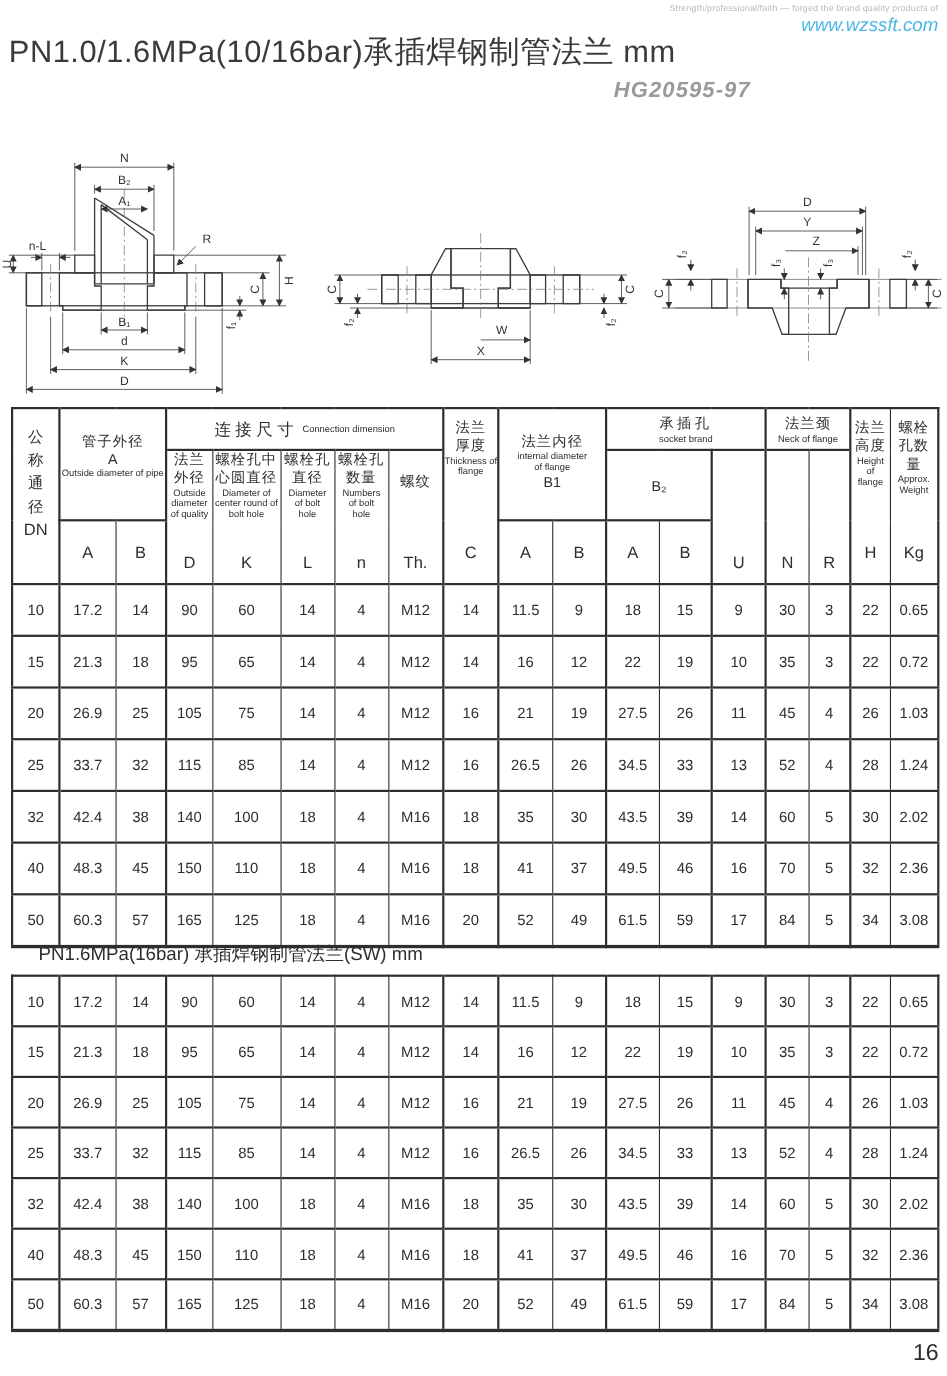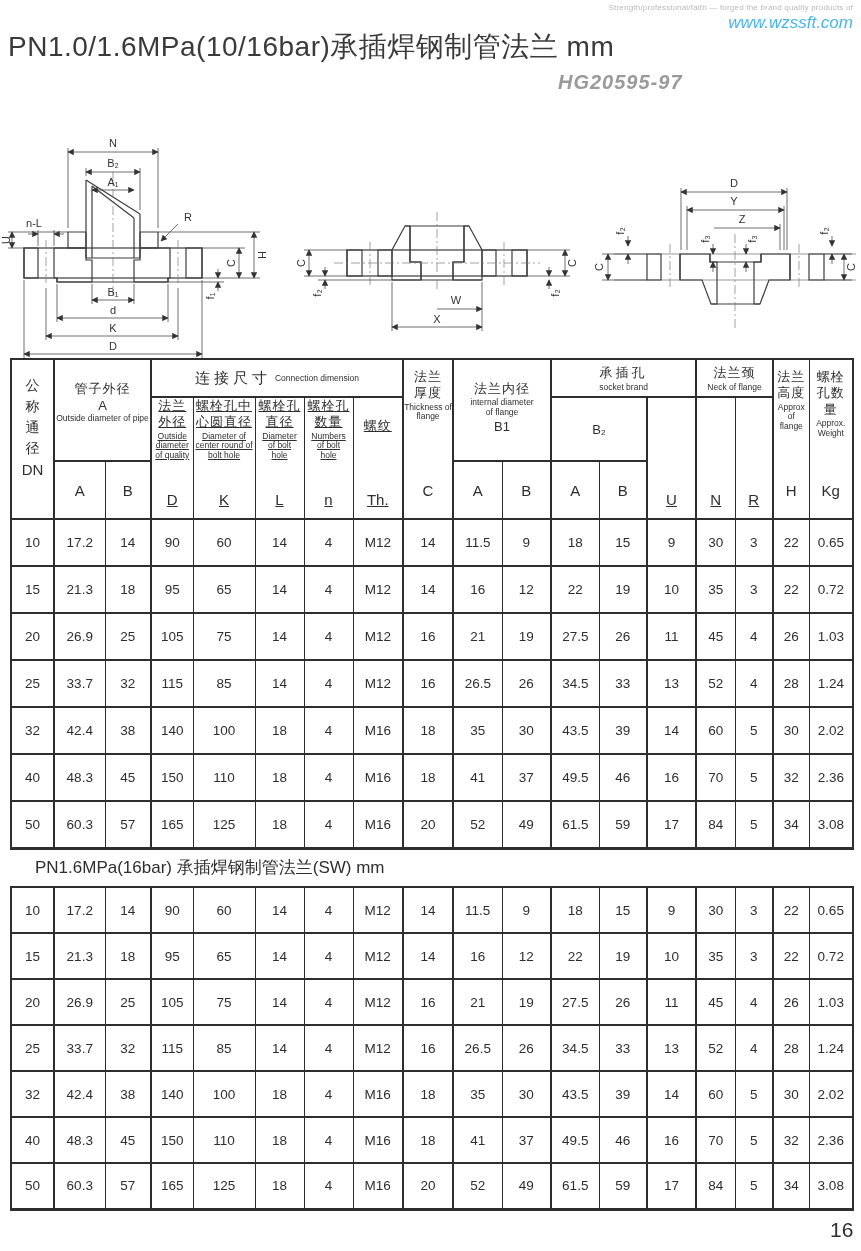--- a/index.html
+++ b/index.html
@@ -16,40 +16,40 @@
   svg{position:absolute;}
   .ol{stroke:#3c3c3c;stroke-width:1.2;fill:none;}
   .thin{stroke:#6a6a6a;stroke-width:.7;fill:none;}
   .dim,.ext{stroke:#4a4a4a;stroke-width:.8;fill:none;}
   .cl{stroke:#7a7a7a;stroke-width:.7;fill:none;stroke-dasharray:9 3 2 3;}
   .hatch{stroke:#3c3c3c;stroke-width:1;}
   .dlab{font-family:"Liberation Sans","DejaVu Sans",sans-serif;font-size:11px;fill:#333;}
 
   table.spec{position:absolute;left:10px;border-collapse:collapse;table-layout:fixed;width:842px;
              background:#fff;}
-  table.spec#t1{top:358px;}
+  table.spec#t1{top:370px;}
   table.spec#t2{top:886px;}
   table.spec{border:2px solid #2e2e2e;}
   table.spec#t1{border-bottom:3px solid #2e2e2e;}
   table.spec#t2{border-bottom:3px solid #2e2e2e;}
   .spec th,.spec td{border-left:1px solid #2e2e2e;border-top:2px solid #2e2e2e;
         font-weight:normal;text-align:center;vertical-align:middle;padding:0;
         font-size:13.5px;color:#2e2e2e;}
   .spec tr:first-child th,.spec tr:first-child td{border-top:none;}
   .spec tbody tr:first-child td{border-top:none;}
   #t1 tbody tr:first-child td{border-top:2px solid #2e2e2e;}
   .spec th:first-child,.spec td:first-child{border-left:none;}
   .spec .gb{border-right:2px solid #2e2e2e;}
   .spec .gb + th,.spec .gb + td{border-left:none;}
   tr.r1{height:38px;} tr.r2{height:56px;} tr.r3{height:50px;}
   #t1 tbody tr{height:47px;} #t2 tbody tr{height:46px;}
   thead tr.r3 th{border-bottom:2px solid #2e2e2e;}
 
   .hcell{display:flex;flex-direction:column;align-items:center;justify-content:flex-start;}
-  .hc-full{height:140px;} .hc-2{height:120px;text-decoration:underline;} .hc-g{height:90px;}
+  .hc-full{height:140px;} .hc-2{height:120px;} .hc-g{height:90px;}
   .zh{font-size:13px;letter-spacing:1px;line-height:1.25;padding-top:16px;}
   .zhwrap{font-size:13px;letter-spacing:1px;line-height:1.25;padding-top:0;width:58px;word-break:break-all;}
   .zhbig{font-size:15px;letter-spacing:4px;}
   .en{font-size:8.5px;color:#2e2e2e;line-height:1.15;padding-top:1px;}
   .sym{font-size:13px;padding-top:1px;}
   .letter{margin-top:auto;font-size:15px;padding-bottom:10px;}
   .letter-c{font-size:15px;}
   .vtext{width:17px;margin:6px auto 0;word-break:break-all;font-size:14px;line-height:1.5;letter-spacing:0;}
   .dnlet{font-size:15px;padding:2px 0 8px;}
   .groupline{display:flex;align-items:center;justify-content:center;height:100%;gap:4px;}
@@ -300,21 +300,21 @@
         </th>
         <th colspan="2" class="gb">
           <div class="hcell">
             <div class="zh" style="padding-top:2px">法兰颈</div>
             <div class="en">Neck of flange</div>
           </div>
         </th>
         <th rowspan="3">
           <div class="hcell hc-full">
             <div class="zhwrap" style="width:30px">法兰高度</div>
-            <div class="en" style="width:32px">Approx of flange</div>
+            <div class="en" style="width:32px">Height of flange</div>
             <div class="letter">H</div>
           </div>
         </th>
         <th rowspan="3">
           <div class="hcell hc-full">
             <div class="zhwrap" style="width:30px">螺栓孔数量</div>
             <div class="en" style="width:40px">Approx. Weight</div>
             <div class="letter">Kg</div>
           </div>
         </th>

